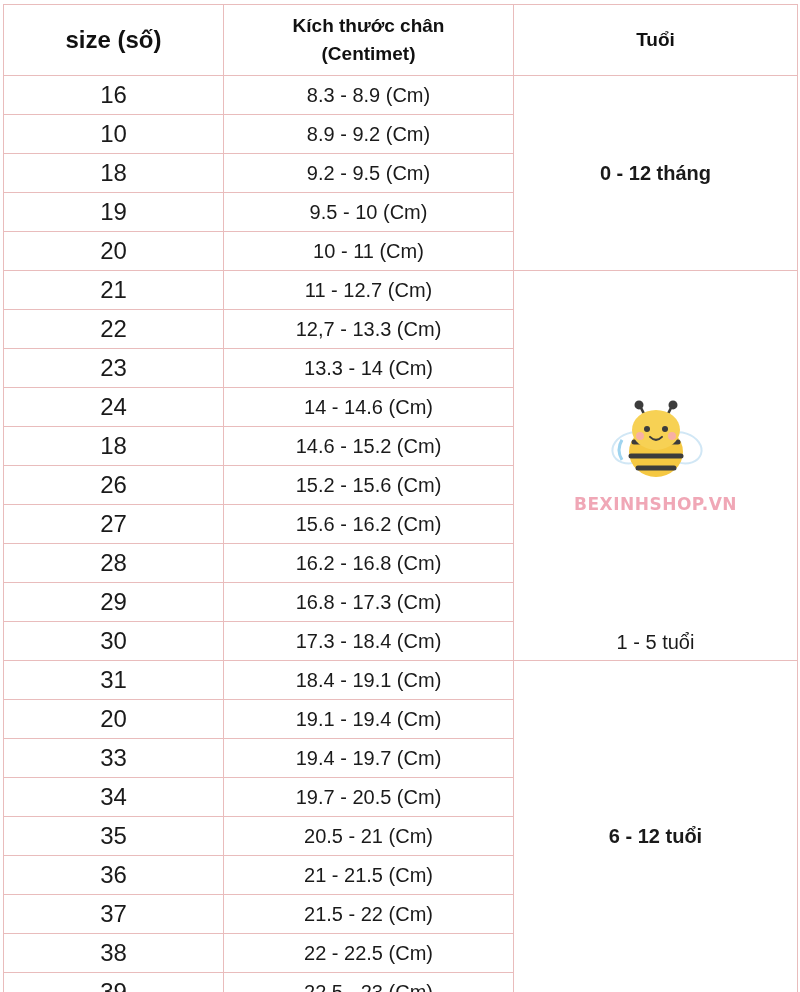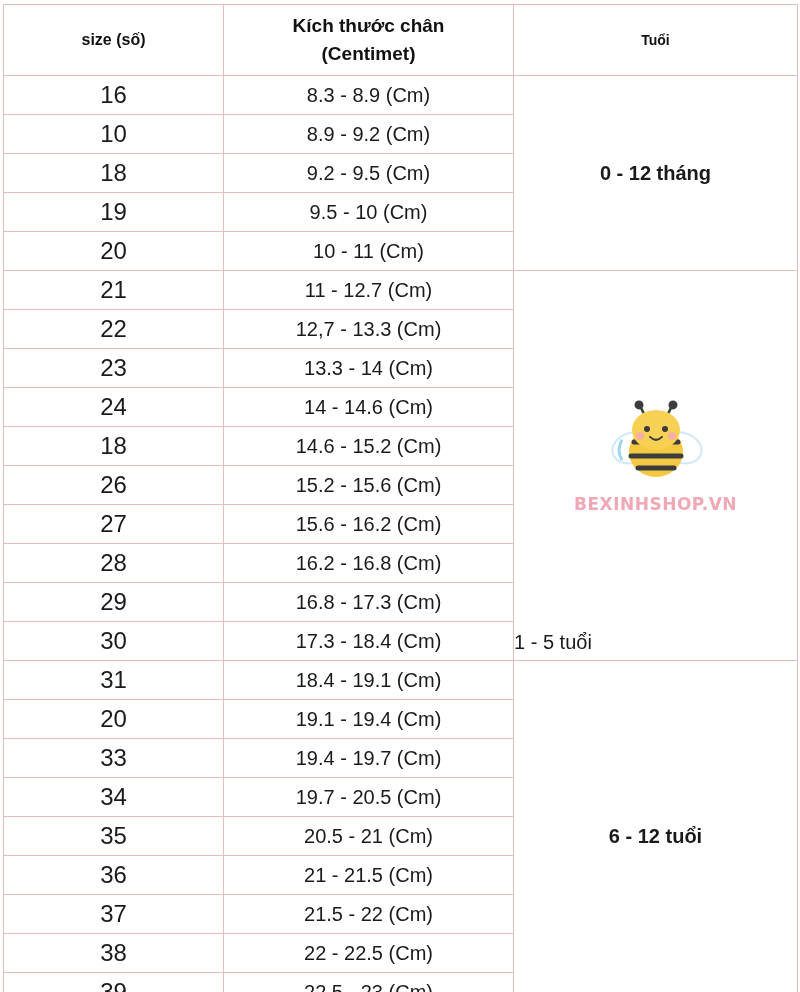--- a/index.html
+++ b/index.html
@@ -38,23 +38,23 @@
   col.c-age  { width: 284px; }
 
   thead th {
     font-size: 21px;
     font-weight: bold;
     color: #111;
     height: 70px;
     line-height: 28px;
     border-bottom: 1px solid #e9bcbc;
   }
-  thead th.head-size { font-size: 16px; }
+  thead th.head-size { font-size: 24px; }
   thead th.head-cm   { font-size: 19px; }
-  thead th.head-age  { font-size: 14px; text-align: center; }
+  thead th.head-age  { font-size: 19px; text-align: center; }
 
   tbody td {
     height: 38px;
     font-size: 20px;
     color: #1a1a1a;
   }
   tbody td.size-cell { font-size: 24px; }
   tbody td.cm-cell   { font-size: 20px; }
 
   td.age-cell {
@@ -67,21 +67,21 @@
   }
   .age-inner {
     display: block;
     width: 100%;
     text-align: center;
     font-weight: bold;
   }
   .age-bottom {
     display: block;
     width: 100%;
-    text-align: left;
+    text-align: center;
     padding-bottom: 6px;
   }
 
   
   .logo-wrap {
     position: absolute;
     left: 0;
     right: 0;
     top: 50%;
     transform: translateY(-58%);

